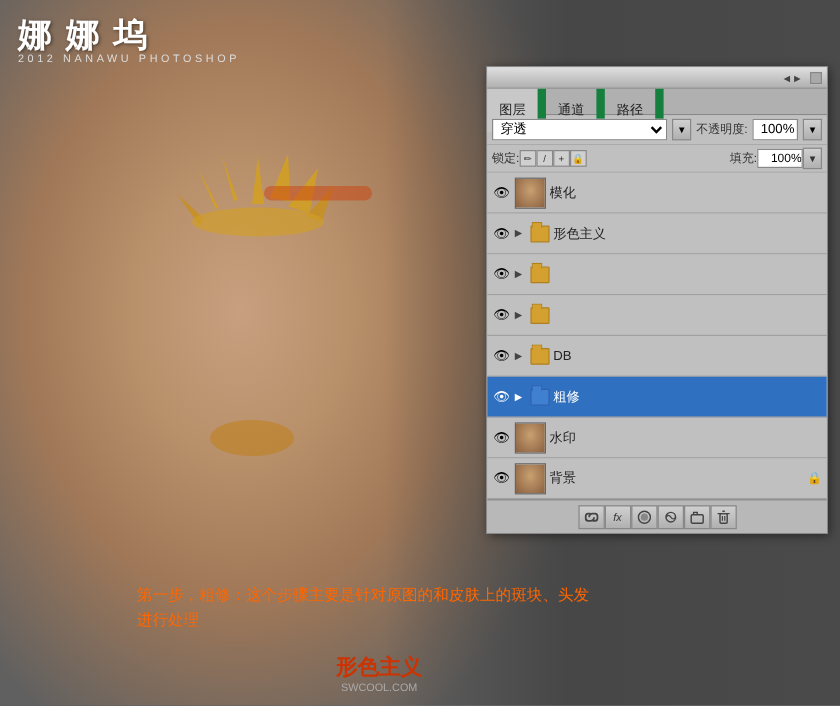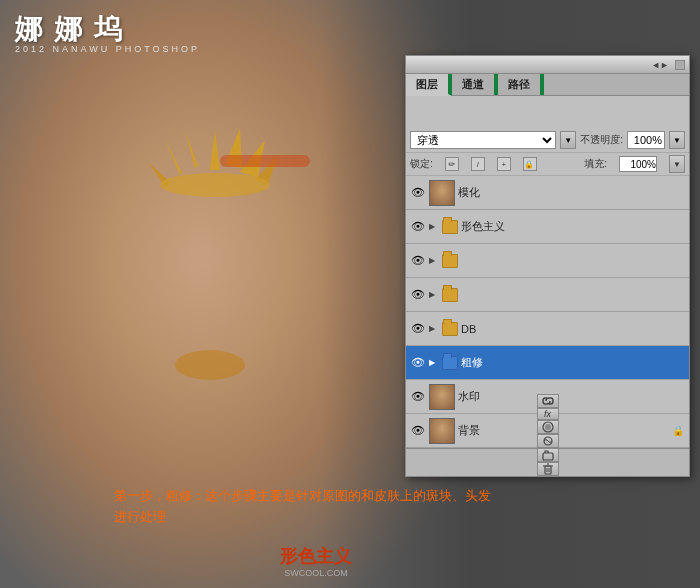--- a/index.html
+++ b/index.html
@@ -119,44 +119,42 @@
     }
 
     
     .ps-tabs {
       display: flex;
       background: #b0b0b0;
       border-bottom: 1px solid #888;
       height: 22px;
     }
     .ps-tab {
-      padding: 3px 10px;
+      padding: 17px 10px;
       font-size: 11px;
       color: #222;
       cursor: pointer;
-      border-right: 4px solid #15803d;
-      display: flex;
-      align-items: center;
-      font-weight: bold;
+      border-right: 7px solid #15803d;
+      display: flex;
+      align-items: center;
     }
     .ps-tab.active {
       background: #c8c8c8;
       border-bottom: 2px solid #c8c8c8;
       margin-bottom: -1px;
     }
 
     
     .ps-blend-row {
       display: flex;
       align-items: center;
       padding: 3px 4px;
       background: #c0c0c0;
       border-bottom: 1px solid #aaa;
       gap: 4px;
-      margin-top: 32px;
     }
     .ps-select {
       background: white;
       border: 1px solid #888;
       font-size: 11px;
       height: 18px;
       padding: 0 2px;
       flex: 1;
     }
     .ps-label {
@@ -185,21 +183,21 @@
       cursor: pointer;
     }
 
     
     .ps-lock-row {
       display: flex;
       align-items: center;
       padding: 2px 4px;
       background: #c0c0c0;
       border-bottom: 1px solid #aaa;
-      gap: 12px;
+      gap: 0;
       font-size: 10px;
       color: #333;
     }
     .ps-lock-icon {
       width: 14px; height: 14px;
       border: 1px solid #888;
       background: #d0d0d0;
       display: flex;
       align-items: center;
       justify-content: center;
@@ -317,23 +315,22 @@
       color: #555;
     }
 
     
     .ps-bottom-toolbar {
       background: #b8b8b8;
       border-top: 1px solid #888;
       height: 28px;
       display: flex;
       align-items: center;
-      justify-content: flex-end;
+      justify-content: center;
       padding: 0 4px;
-      flex-direction: column;
     }
     .ps-tool-btn {
       width: 22px; height: 20px;
       background: linear-gradient(to bottom, #d0d0d0, #b0b0b0);
       border: 1px solid #888;
       display: flex;
       align-items: center;
       justify-content: center;
       font-size: 10px;
       cursor: pointer;

